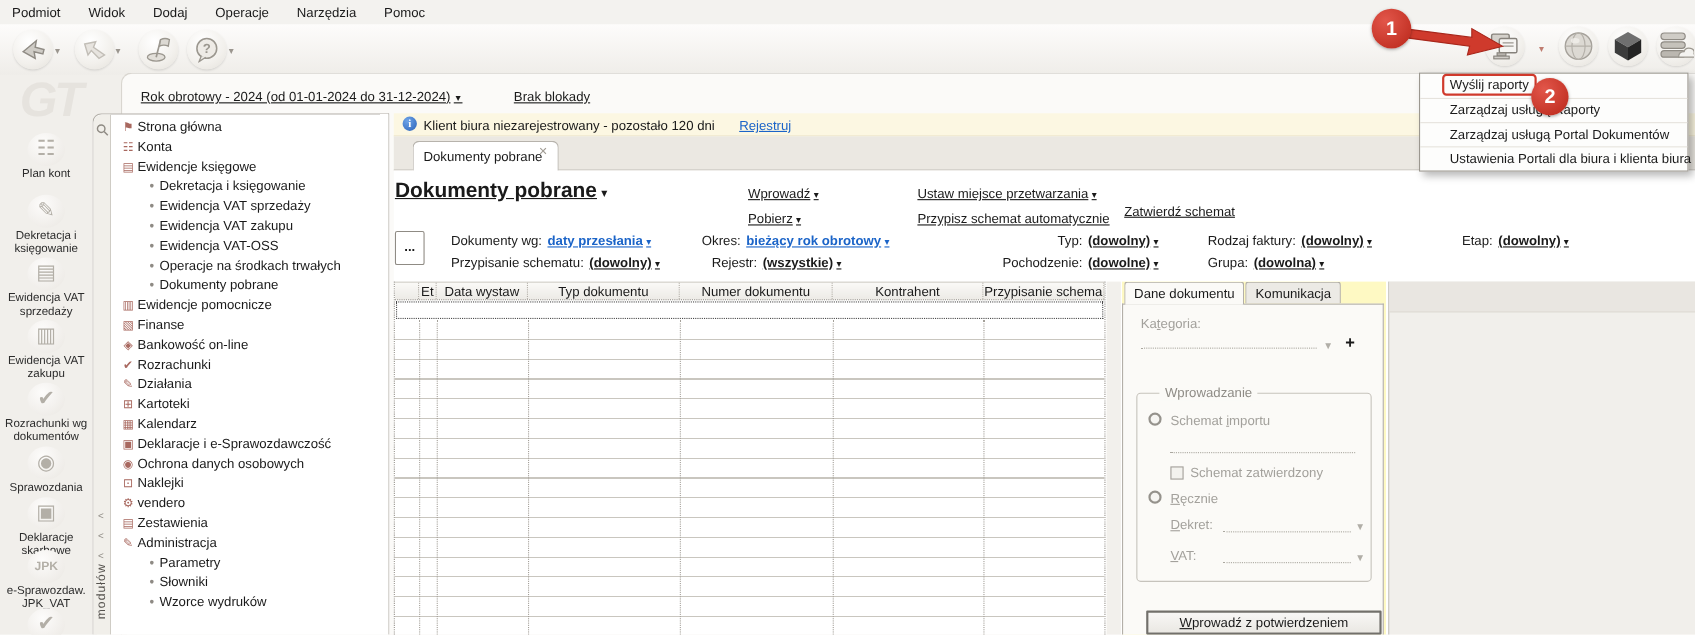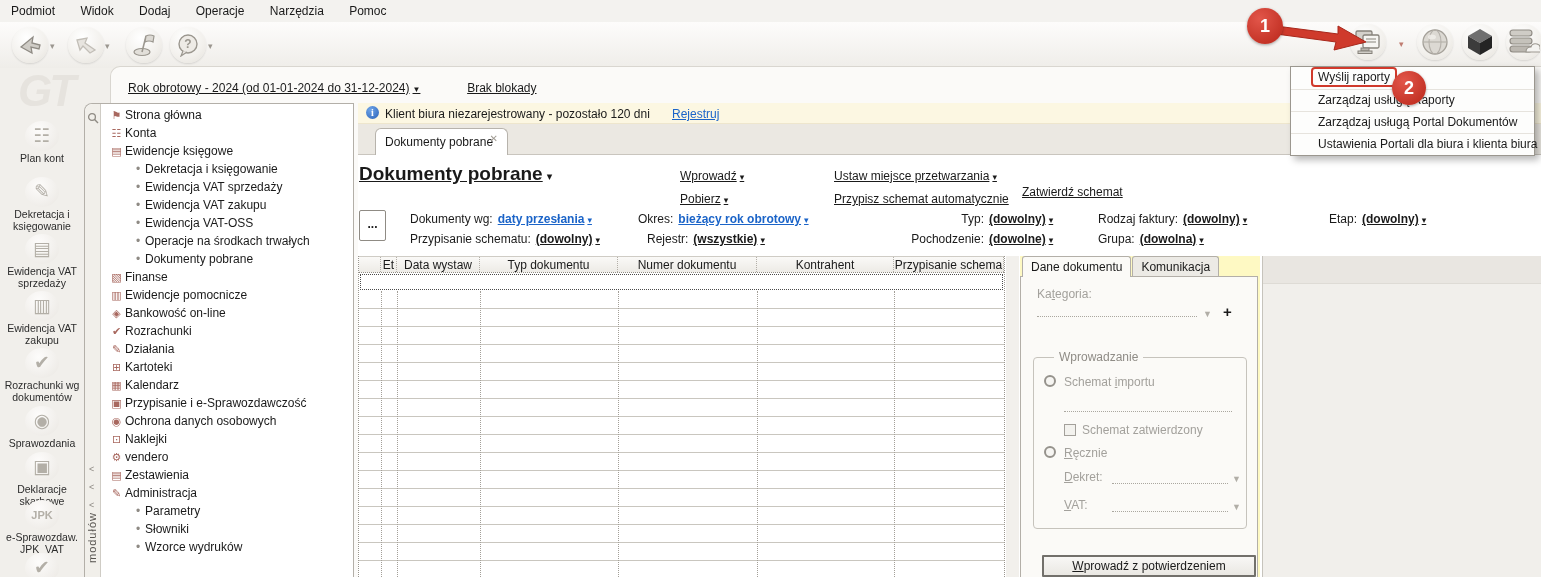--- a/index.html
+++ b/index.html
@@ -290,28 +290,28 @@
   <div class="tree">
     <div class="trow"><span class="tico">⚑</span><span>Strona główna</span></div>
     <div class="trow"><span class="tico">☷</span><span>Konta</span></div>
     <div class="trow"><span class="tico">▤</span><span>Ewidencje księgowe</span></div>
     <div class="trow sub"><span>Dekretacja i księgowanie</span></div>
     <div class="trow sub"><span>Ewidencja VAT sprzedaży</span></div>
     <div class="trow sub"><span>Ewidencja VAT zakupu</span></div>
     <div class="trow sub"><span>Ewidencja VAT-OSS</span></div>
     <div class="trow sub"><span>Operacje na środkach trwałych</span></div>
     <div class="trow sub"><span>Dokumenty pobrane</span></div>
+    <div class="trow"><span class="tico">▥</span><span>Ewidencje pomocnicze</span></div>
     <div class="trow"><span class="tico">▧</span><span>Finanse</span></div>
-    <div class="trow"><span class="tico">▥</span><span>Ewidencje pomocnicze</span></div>
     <div class="trow"><span class="tico">◈</span><span>Bankowość on-line</span></div>
     <div class="trow"><span class="tico">✔</span><span>Rozrachunki</span></div>
     <div class="trow"><span class="tico">✎</span><span>Działania</span></div>
     <div class="trow"><span class="tico">⊞</span><span>Kartoteki</span></div>
     <div class="trow"><span class="tico">▦</span><span>Kalendarz</span></div>
-    <div class="trow"><span class="tico">▣</span><span>Przypisanie i e-Sprawozdawczość</span></div>
+    <div class="trow"><span class="tico">▣</span><span>Deklaracje i e-Sprawozdawczość</span></div>
     <div class="trow"><span class="tico">◉</span><span>Ochrona danych osobowych</span></div>
     <div class="trow"><span class="tico">⊡</span><span>Naklejki</span></div>
     <div class="trow"><span class="tico">⚙</span><span>vendero</span></div>
     <div class="trow"><span class="tico">▤</span><span>Zestawienia</span></div>
     <div class="trow"><span class="tico">✎</span><span>Administracja</span></div>
     <div class="trow sub"><span>Parametry</span></div>
     <div class="trow sub"><span>Słowniki</span></div>
     <div class="trow sub"><span>Wzorce wydruków</span></div>
   </div>
 </div>

